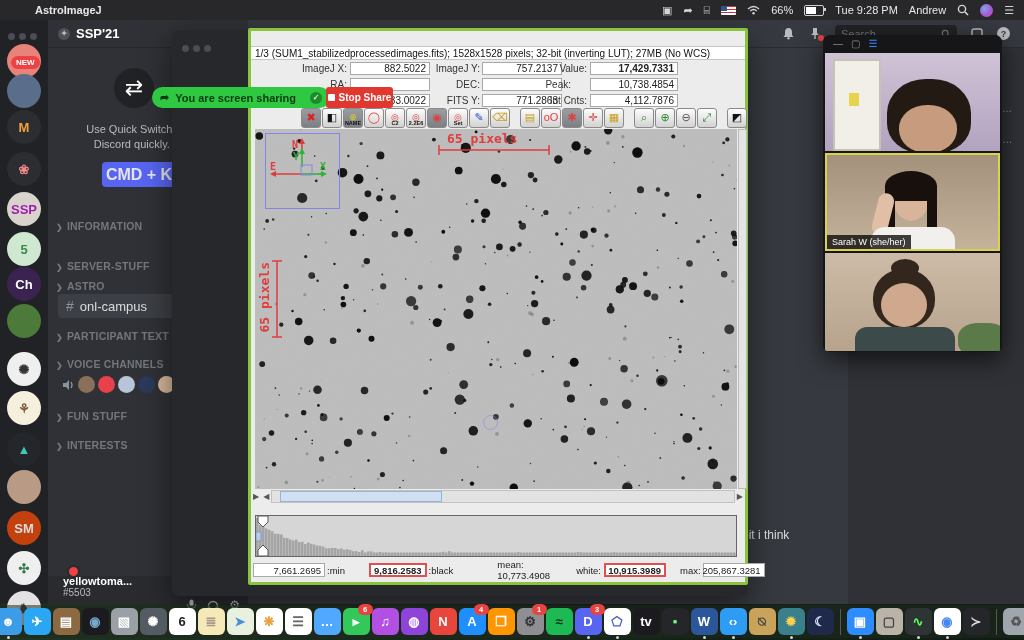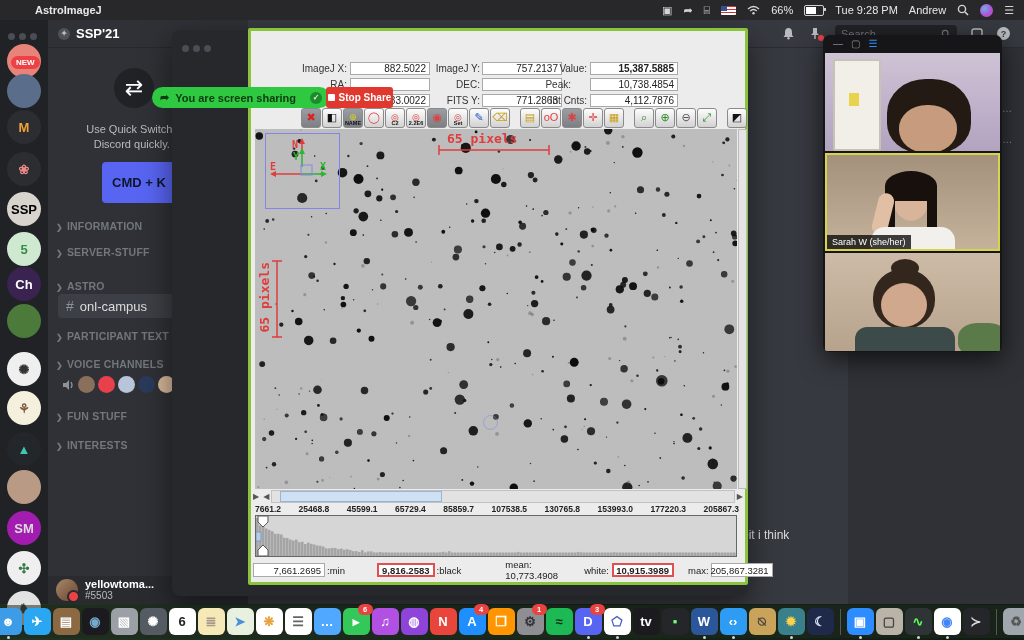--- a/index.html
+++ b/index.html
@@ -28,30 +28,30 @@
   .srv{position:absolute;left:7px;width:34px;height:34px;border-radius:50%;display:flex;align-items:center;justify-content:center;font-size:13px;font-weight:bold;color:#eee;overflow:hidden;}
   .srv .badge-new{position:absolute;left:4px;top:12px;background:#ed4245;color:#fff;font-size:8px;font-weight:bold;padding:2px 5px;border-radius:8px;z-index:2;}
   #sidebar{left:48px;top:0;width:200px;height:584px;background:#2f3136;}
   #server-header{position:absolute;left:0;top:0;width:200px;height:28px;display:flex;align-items:center;
     padding:0 10px;box-sizing:border-box;color:#fff;font-weight:bold;font-size:13px;border-bottom:1px solid #26282c;background:#2f3136;}
   #server-header .shield{width:12px;height:12px;border-radius:50%;background:#4e5157;margin-right:6px;display:inline-flex;align-items:center;justify-content:center;font-size:8px;color:#bbb;}
   #server-header .chev{margin-left:auto;color:#b9bbbe;font-size:11px;}
   .qs-icon{left:66px;top:48px;width:40px;height:40px;border-radius:50%;background:#202225;color:#fff;
     display:flex;align-items:center;justify-content:center;font-size:22px;}
   .qs-text{left:0px;top:102px;width:200px;text-align:center;color:#b9bbbe;font-size:11px;line-height:15px;}
-  .qs-btn{left:54px;top:142px;width:74px;height:41px;background:#5865f2;border-radius:4px;color:#0f172a;
-    font-size:13px;font-weight:bold;display:flex;align-items:center;justify-content:center;}
+  .qs-btn{left:54px;top:142px;width:74px;height:25px;background:#5865f2;border-radius:4px;color:#e5e5e5;
+    font-size:16px;font-weight:bold;display:flex;align-items:center;justify-content:center;}
   .cat{position:absolute;left:8px;color:#72767d;font-size:10.5px;font-weight:bold;letter-spacing:.2px;white-space:nowrap;overflow:hidden;width:188px;}
   .cat .arr{font-size:8px;margin-right:4px;}
   .chan{position:absolute;left:10px;width:178px;height:24px;background:#3c3f45;border-radius:4px;color:#dcddde;
     font-size:13px;display:flex;align-items:center;padding-left:8px;box-sizing:border-box;font-weight:500;}
   .chan .hash{color:#8e9297;margin-right:6px;font-size:14px;}
   .voice-row{position:absolute;left:14px;display:flex;align-items:center;gap:3px;}
   .voice-row .va{width:17px;height:17px;border-radius:50%;}
-  #user-bar{position:absolute;left:0;top:556px;width:200px;height:28px;background:#292b2f;display:flex;align-items:center;padding:0 8px;box-sizing:border-box;}
+  #user-bar{position:absolute;left:0;top:556px;width:200px;height:28px;background:#292b2f;display:flex;padding:0 8px;box-sizing:border-box;flex-direction:column;}
   #user-bar .uav{width:22px;height:22px;border-radius:50%;background:linear-gradient(135deg,#a86,#643);position:relative;}
   #user-bar .uav:after{content:"";position:absolute;right:-2px;bottom:-2px;width:9px;height:9px;border-radius:50%;background:#ed4245;border:2px solid #292b2f;}
   #user-bar .uname{color:#fff;font-size:11px;font-weight:bold;line-height:11px;}
   #user-bar .utag{color:#b9bbbe;font-size:10px;}
   #user-bar .uicons{margin-left:auto;display:flex;gap:10px;color:#b9bbbe;font-size:12px;align-items:center;}
   #dmain{left:248px;top:0;width:776px;height:584px;background:#36393f;}
   #chan-header{position:absolute;left:0;top:0;width:776px;height:28px;border-bottom:1px solid #2a2c31;display:flex;align-items:center;justify-content:flex-end;gap:14px;padding-right:14px;box-sizing:border-box;color:#b9bbbe;}
   #search-box{width:110px;height:17px;background:#202225;border-radius:4px;color:#72767d;font-size:11px;display:flex;align-items:center;padding:0 6px;justify-content:space-between;}
   #member-list{position:absolute;left:600px;top:28px;width:176px;height:556px;background:#2f3136;}
   .member{position:absolute;left:10px;display:flex;align-items:center;width:160px;}
@@ -157,47 +157,47 @@
 
   <div class="a" id="discord">
     <div class="a" id="rail">
       <div class="a" style="left:8px;top:6px;"><span class="tdot"></span><span class="tdot"></span><span class="tdot"></span></div>
     <div class="srv" style="top: 24px; background: rgb(232, 131, 122); color: rgb(238, 238, 238);">
           <span class="badge-new">NEW</span>
         </div>
         <div class="srv" style="top: 54px; background: rgb(90, 110, 140); color: rgb(238, 238, 238);"></div>
         <div class="srv" style="top: 90px; background: rgb(43, 45, 49); color: rgb(242, 163, 60);">M</div>
         <div class="srv" style="top: 132px; background: rgb(43, 45, 49); color: rgb(238, 136, 136);">❀</div>
-        <div class="srv" style="top: 172px; background: rgb(216, 211, 204); color: #000000; text-align: right;">SSP</div>
+        <div class="srv" style="top: 172px; background: rgb(216, 211, 204); color: #a21caf; text-align: right;">SSP</div>
         <div class="srv" style="top: 212px; background: rgb(207, 232, 208); color: rgb(58, 138, 74);">5</div>
         <div class="srv" style="top: 247px; background: rgb(58, 35, 80); color: rgb(255, 255, 255);">Ch</div>
         <div class="srv" style="top: 284px; background: rgb(75, 122, 58); color: rgb(238, 238, 238);"></div>
         <div class="srv" style="top: 332px; background: rgb(239, 239, 239); color: rgb(51, 51, 51);">✺</div>
         <div class="srv" style="top: 371px; background: rgb(245, 239, 221); color: rgb(122, 90, 58);">⚘</div>
         <div class="srv" style="top: 412px; background: rgb(35, 39, 43); color: rgb(62, 201, 176);">▲</div>
         <div class="srv" style="top: 450px; background: rgb(185, 154, 133); color: rgb(238, 238, 238);"></div>
-        <div class="srv" style="top: 491px; background: #a21caf; color: rgb(220, 221, 222);">SM</div>
+        <div class="srv" style="top: 491px; background: #c2410c; color: rgb(220, 221, 222);">SM</div>
         <div class="srv" style="top: 531px; background: rgb(239, 239, 239); color: rgb(58, 122, 74);">✣</div>
         <div class="srv" style="top: 571px; background: rgb(226, 226, 226); color: rgb(68, 68, 68);">♞</div>
       </div>
     <div class="a" id="sidebar">
       <div id="server-header">
         <span class="shield">✦</span>
         <span>SSP'21</span>
         <span class="chev">⌄</span>
       </div>
       <div class="a qs-icon">⇄</div>
       <div class="a qs-text">
         <span>Use Quick Switcher to ge</span><br>
         <span>Discord quickly. Just p</span>
       </div>
       <div class="a qs-btn">CMD + K</div>
       <div id="sidebar-list">
           <div class="cat a" style="top: 200px;"><span class="arr">❯</span>INFORMATION</div>
-          <div class="cat a" style="top: 226px;"><span class="arr">❯</span>SERVER-STUFF</div>
+          <div class="cat a" style="top: 240px;"><span class="arr">❯</span>SERVER-STUFF</div>
           <div class="cat a" style="top: 260px;"><span class="arr">❯</span>ASTRO</div>
           <div class="chan a" style="top: 274px;"><span class="hash">#</span>onl-campus</div>
           <div class="cat a" style="top: 310px;"><span class="arr">❯</span>PARTICIPANT TEXT CHANN</div>
           <div class="cat a" style="top: 338px;"><span class="arr">❯</span>VOICE CHANNELS</div>
           <div class="voice-row a" style="top: 356px;">
             <svg width="13" height="12" viewBox="0 0 13 12">
               <path d="M1 4 H4 L7 1 V11 L4 8 H1Z" fill="#8e9297"></path>
               <path d="M9 3 Q11 6 9 9" stroke="#8e9297" fill="none" stroke-width="1.3"></path>
             </svg>
             <span class="va" style="background: rgb(138, 111, 90);"></span>
@@ -336,27 +336,28 @@
           </div>
         </div>
     </div>
   </div>
 
   <div class="a" id="behindwin">
     <div class="a" style="left:10px;top:8px;"><span class="tdot"></span><span class="tdot"></span><span class="tdot"></span></div>
   </div>
 
   <div class="a" id="aij">
+    <div id="aij-info">1/3 (SUM1_stabilizedprocessedimages.fits); 1528x1528 pixels; 32-bit (inverting LUT); 27MB (No WCS)</div>
     <div id="aij-fields">
         <div class="flabel" style="left: 12px; top: 32px;">ImageJ X:</div>
         <div class="fbox" style="left: 99px; top: 31px; width: 80px;">882.5022</div>
         <div class="flabel" style="left: 145px; top: 32px;">ImageJ Y:</div>
         <div class="fbox" style="left: 231px; top: 31px; width: 80px;">757.2137</div>
         <div class="flabel" style="left: 252px; top: 32px;">Value:</div>
-        <div class="fbox" style="left: 339px; top: 31px; width: 88px; font-weight: bold;">15,387.5885</div>
+        <div class="fbox" style="left: 339px; top: 31px; width: 88px; font-weight: bold;">17,429.7331</div>
         <div class="flabel" style="left: 12px; top: 48px;">RA:</div>
         <div class="fbox" style="left: 99px; top: 47px; width: 80px;"></div>
         <div class="flabel" style="left: 145px; top: 48px;">DEC:</div>
         <div class="fbox" style="left: 231px; top: 47px; width: 80px;"></div>
         <div class="flabel" style="left: 236px; top: 48px;">Peak:</div>
         <div class="fbox" style="left: 339px; top: 47px; width: 88px;">10,738.4854</div>
         <div class="flabel" style="left: 12px; top: 64px;">FITS X:</div>
         <div class="fbox" style="left: 99px; top: 63px; width: 80px;">83.0022</div>
         <div class="flabel" style="left: 145px; top: 64px;">FITS Y:</div>
         <div class="fbox" style="left: 231px; top: 63px; width: 80px;">771.2863</div>
@@ -846,32 +847,20 @@
     <div class="a" id="vscroll"></div>
 
     <div id="hscroll">
       <span style="padding:0 2px;">▶</span>
       <span style="padding:0 2px;">◀</span>
       <span class="track">
           <span class="thumb"></span>
         </span>
       <span style="padding:0 2px;">▶</span>
     </div>
-    <div id="hticks">
-        <span>7661.2</span>
-        <span>25468.8</span>
-        <span>45599.1</span>
-        <span>65729.4</span>
-        <span>85859.7</span>
-        <span>107538.5</span>
-        <span>130765.8</span>
-        <span>153993.0</span>
-        <span>177220.3</span>
-        <span>205867.3</span>
-      </div>
     <div id="hist">
       <svg id="histsvg" width="480" height="40">
           <rect x="0" y="2.0" width="2.6" height="38.0" fill="#a5a5a5"></rect>
           <rect x="3" y="9.3" width="2.6" height="30.7" fill="#a5a5a5"></rect>
           <rect x="6" y="10.8" width="2.6" height="29.2" fill="#a5a5a5"></rect>
           <rect x="9" y="12.5" width="2.6" height="27.5" fill="#a5a5a5"></rect>
           <rect x="12" y="13.9" width="2.6" height="26.1" fill="#a5a5a5"></rect>
           <rect x="15" y="15.3" width="2.6" height="24.7" fill="#a5a5a5"></rect>
           <rect x="18" y="17.8" width="2.6" height="22.2" fill="#a5a5a5"></rect>
           <rect x="21" y="17.8" width="2.6" height="22.2" fill="#a5a5a5"></rect>
@@ -1030,21 +1019,21 @@
         </svg>
       <svg class="a" style="left:0;top:0;" width="16" height="40">
         <path d="M2 0 L12 0 L12 6 L7 11 L2 6 Z" fill="#fff" stroke="#555"></path>
         <path d="M2 40 L12 40 L12 34 L7 29 L2 34 Z" fill="#fff" stroke="#555"></path>
         <rect x="0" y="16" width="5" height="9" fill="#b8cce4" stroke="#7a9cc4"></rect>
       </svg>
     </div>
     <div id="aij-stats">
       <span class="sbox" style="width:72px;padding-left:33px;">7,661.2695</span>
       <span style="margin:0 4px 0 2px;">:min</span>
-      <span class="sbox red" style="width:62px;margin-left:28px;">9,816.2583</span>
+      <span class="sbox red" style="width:62px;margin-left:20px;">9,816.2583</span>
       <span style="margin:0 4px 0 2px;">:black</span>
       <span style="margin-left:40px;">mean: 10,773.4908</span>
       <span style="margin-left:26px;">white:</span>
       <span class="sbox red" style="width:62px;margin-left:3px;">10,915.3989</span>
       <span style="margin-left:14px;">max:</span>
       <span class="sbox" style="width:62px;margin-left:2px;">205,867.3281</span>
     </div>
   </div>
 
   <div class="a" id="share-pill">

